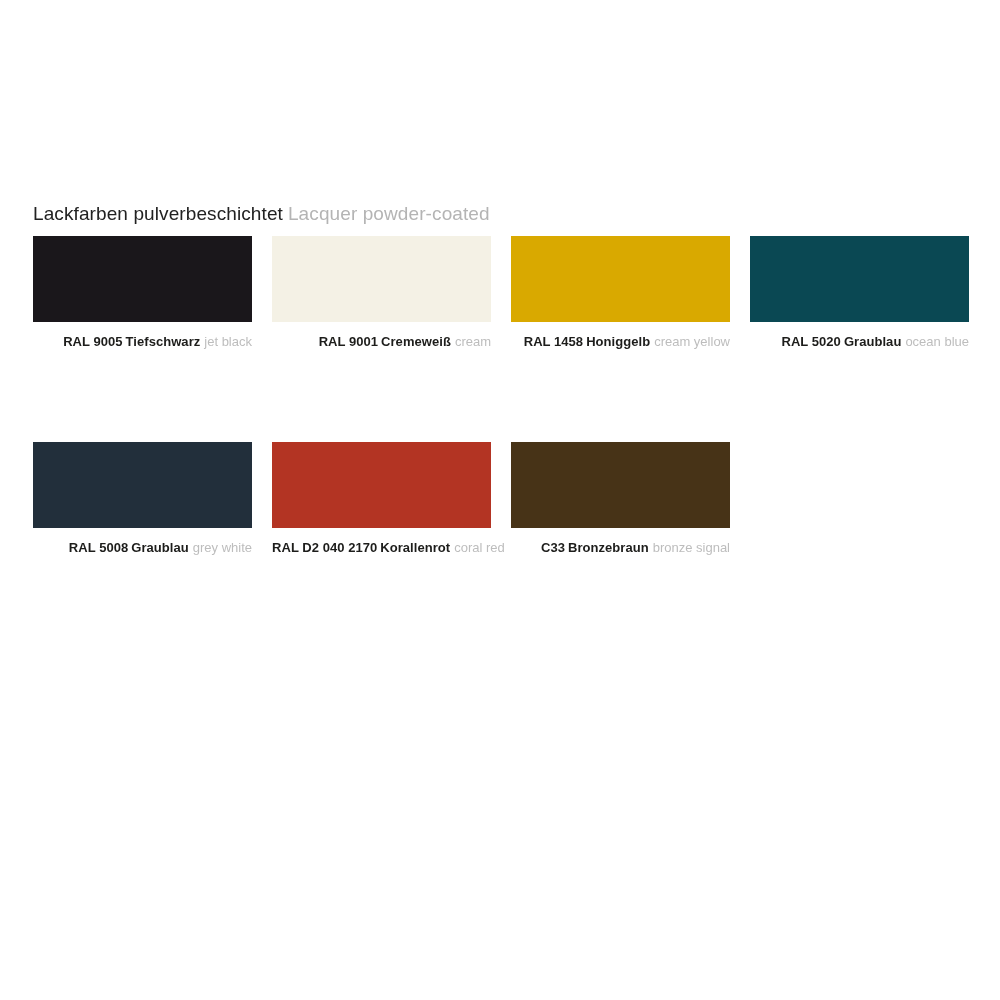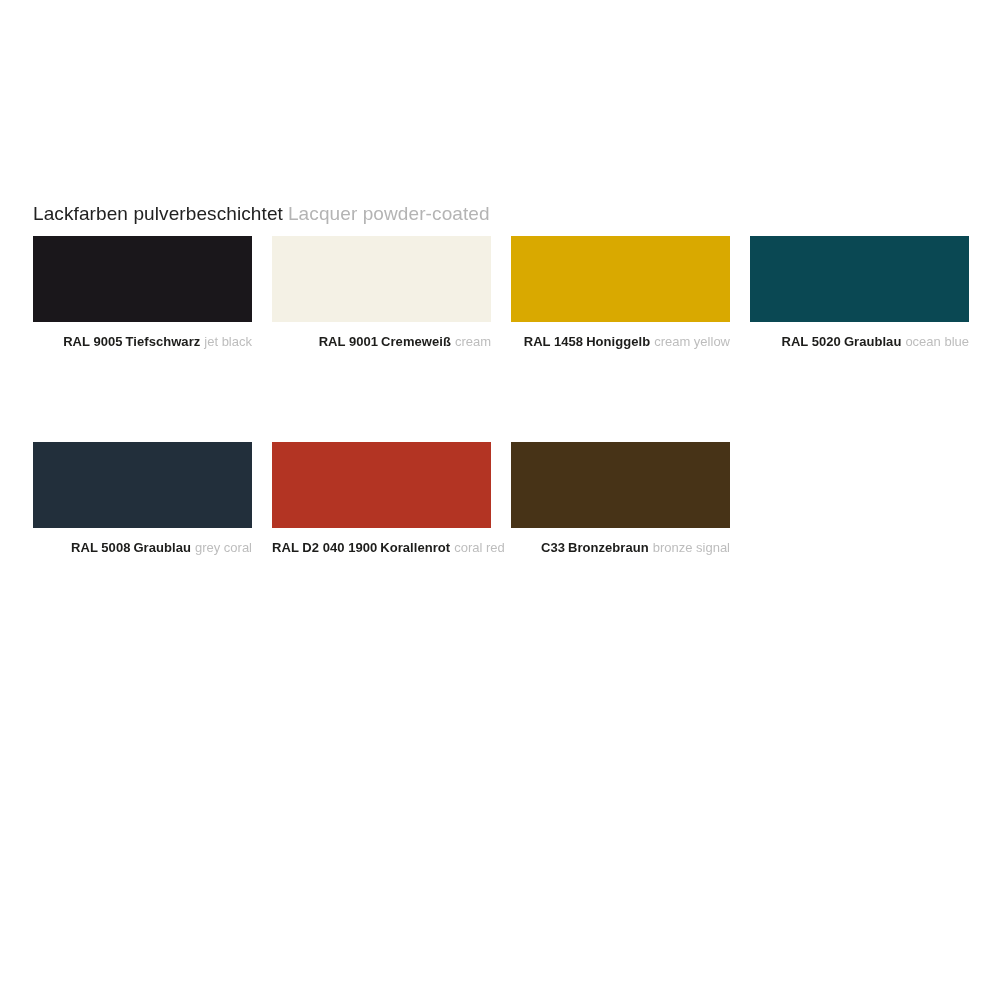--- a/index.html
+++ b/index.html
@@ -108,25 +108,25 @@
       <div class="swatch-cell">
         <div class="swatch-chip" style="background: rgb(217, 169, 0);"></div>
         <div class="swatch-label"><span class="code">RAL 1458</span><span class="name-de">Honiggelb</span><span class="name-en">cream yellow</span></div>
       </div>
       <div class="swatch-cell">
         <div class="swatch-chip" style="background: rgb(10, 72, 83);"></div>
         <div class="swatch-label"><span class="code">RAL 5020</span><span class="name-de">Graublau</span><span class="name-en">ocean blue</span></div>
       </div>
       <div class="swatch-cell">
         <div class="swatch-chip" style="background: rgb(34, 47, 59);"></div>
-        <div class="swatch-label"><span class="code">RAL 5008</span><span class="name-de">Graublau</span><span class="name-en">grey coral</span></div>
+        <div class="swatch-label"><span class="code">RAL 5008</span><span class="name-de">Graublau</span><span class="name-en">grey white</span></div>
       </div>
       <div class="swatch-cell">
         <div class="swatch-chip" style="background: rgb(179, 52, 35);"></div>
-        <div class="swatch-label"><span class="code">RAL D2 040 1900</span><span class="name-de">Korallenrot</span><span class="name-en">coral red</span></div>
+        <div class="swatch-label"><span class="code">RAL D2 040 2170</span><span class="name-de">Korallenrot</span><span class="name-en">coral red</span></div>
       </div>
       <div class="swatch-cell">
         <div class="swatch-chip" style="background: rgb(71, 51, 23);"></div>
         <div class="swatch-label"><span class="code">C33</span><span class="name-de">Bronzebraun</span><span class="name-en">bronze signal</span></div>
       </div>
     </div>
 
 </div>
 
 </body></html>

